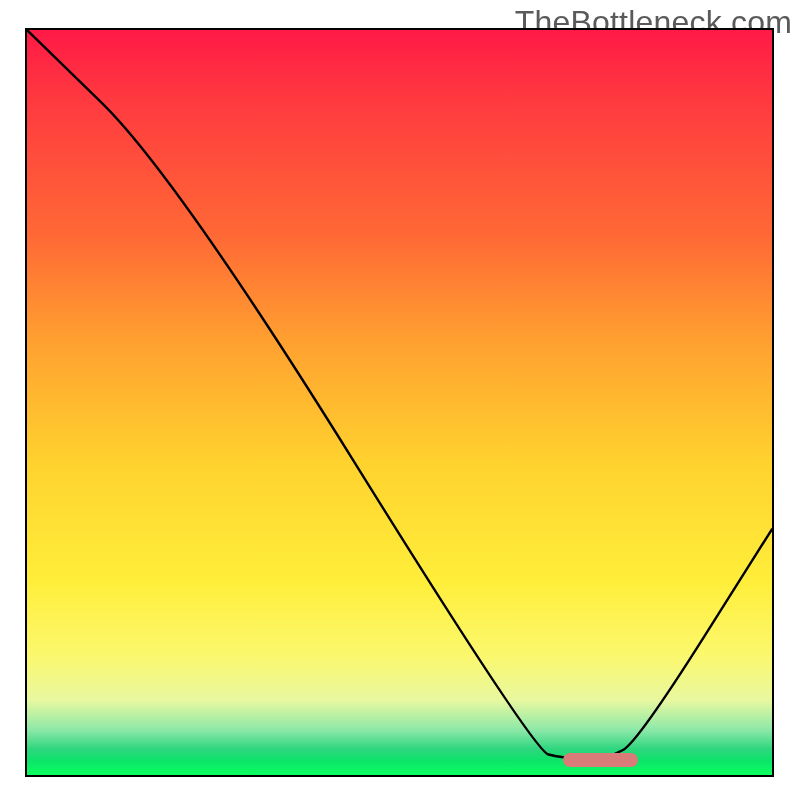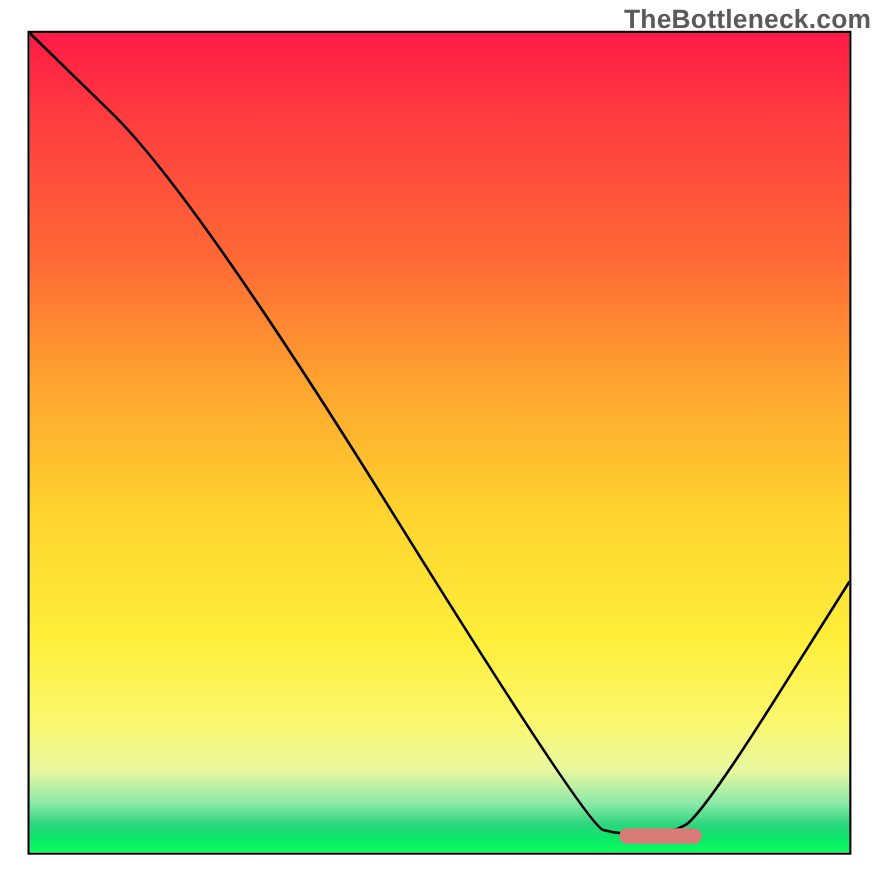--- a/index.html
+++ b/index.html
@@ -13,22 +13,22 @@
   }
   .frame {
     position: relative;
     width: 800px;
     height: 800px;
   }
   .watermark {
     position: absolute;
     top: 4px;
     right: 8px;
-    font-size: 24px;
-    font-weight: bold;
+    font-size: 32px;
+    font-weight: normal;
     color: #5a5a5a;
     letter-spacing: 0.2px;
   }
   .plot-border {
     position: absolute;
     left: 25px;
     top: 28px;
     width: 749px;
     height: 749px;
     border: 2px solid #000;

